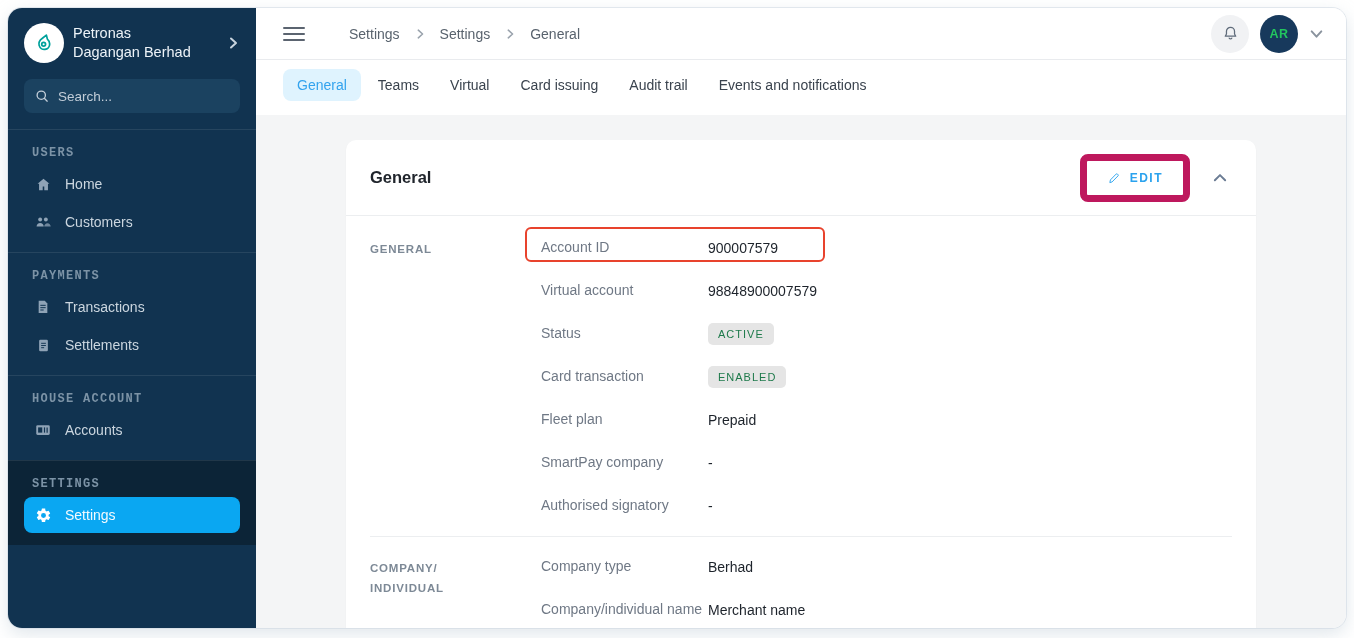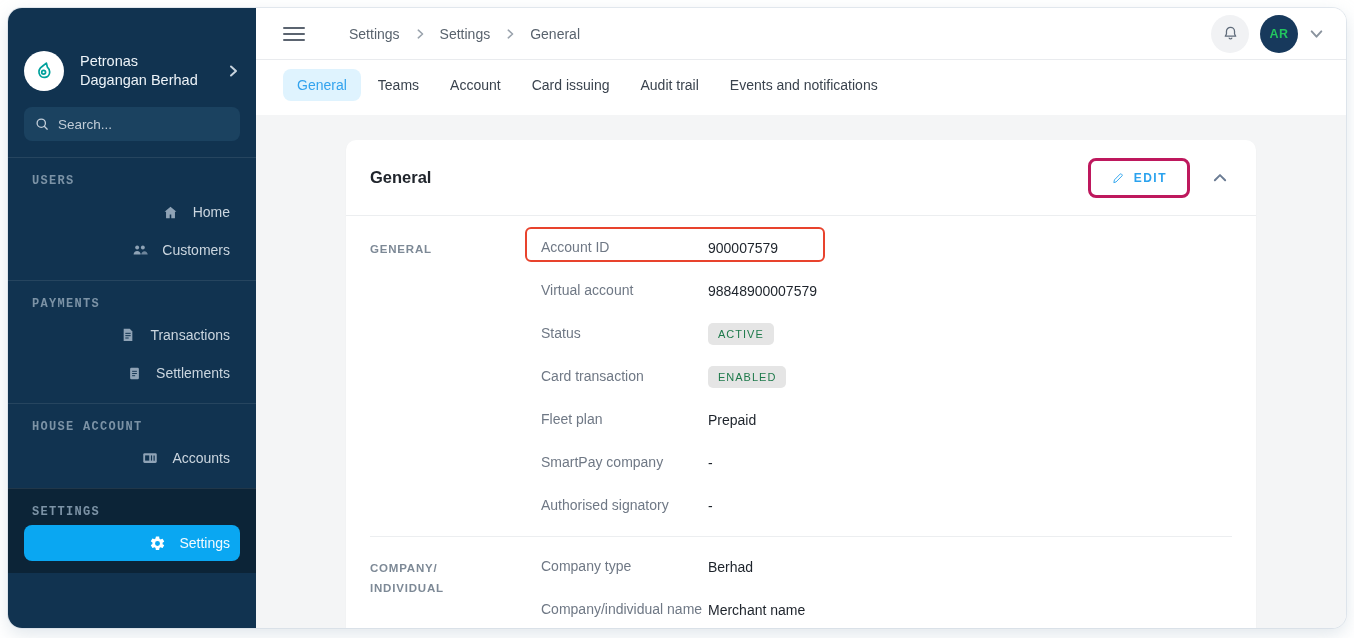--- a/index.html
+++ b/index.html
@@ -5,36 +5,36 @@
   * { margin:0; padding:0; box-sizing:border-box; }
   html,body { width:1354px; height:638px; background:#ffffff; overflow:hidden;
     font-family:"Liberation Sans","DejaVu Sans",sans-serif; }
 
   .app { position:absolute; left:8px; top:8px; width:1338px; height:620px;
     border-radius:14px; overflow:hidden; display:flex; background:#fff;
     box-shadow:0 0 0 1px rgba(205,215,226,.55), 0 6px 18px rgba(165,182,199,.35); }
 
   
   .sidebar { width:248px; flex-shrink:0; background:#113350; display:flex; flex-direction:column; }
-  .org-row { display:flex; align-items:center; gap:16px; padding:15px 16px 10px 16px; cursor:pointer;margin-top:28px; }
+  .org-row { display:flex; align-items:center; gap:9px; padding:15px 16px 10px 16px; cursor:pointer; }
   .logo-circle { width:40px; height:40px; border-radius:50%; background:#fff; flex-shrink:0;
     display:flex; align-items:center; justify-content:center; }
   .org-name { color:#EDF3F8; font-size:14.5px; line-height:1.3; flex:1; }
   .chev { stroke:#C7D3DD; stroke-width:2; fill:none; stroke-linecap:round; stroke-linejoin:round; }
   .search-box { margin:6px 16px 16px 16px; height:34px; background:#1B4260; border-radius:8px;
     display:flex; align-items:center; gap:9px; padding:8px 11px; }
   .search-box input { background:transparent; border:none; outline:none; color:#D7E0E8;
     font-size:13.5px; width:100%; font-family:inherit; }
   .search-box input::placeholder { color:#C2CDD8; }
   .side-section { padding:6px 16px 12px 16px; border-top:1px solid rgba(255,255,255,.09); }
   .side-section.dark { background:#0C2437; }
   .side-head { font-size:12px; font-weight:bold; letter-spacing:1.3px; color:#7C93A6;
     margin:10px 8px 6px 8px;font-family:Liberation Mono, monospace; }
   .side-item { display:flex; align-items:center; gap:13px; padding:9px 10px; margin-top:2px;
-    border-radius:8px; color:#CBD6DF; font-size:14px; cursor:pointer;justify-content:flex-end; }
+    border-radius:8px; color:#CBD6DF; font-size:14px; cursor:pointer; }
   .side-item .ic { width:18px; height:18px; flex-shrink:0; display:flex; align-items:center; justify-content:center; }
   .side-item.active { background:#0AA7F2; color:#F3FAFE; }
   .side-fill { flex:1; }
 
   
   .main { flex:1; min-width:0; display:flex; flex-direction:column; background:#F4F5F6; }
   .topbar { height:52px; background:#fff; border-bottom:1px solid #E9EBEE; flex-shrink:0;
     display:flex; align-items:center; padding:0 22px 0 27px; }
   .burger { width:22px; cursor:pointer; display:flex; flex-direction:column; gap:4px; }
   .burger span { height:2px; background:#5B6470; border-radius:1px; }
@@ -52,21 +52,21 @@
   .tab { padding:8px 14px; border-radius:8px; font-size:14px; color:#3A434E; cursor:pointer; white-space:nowrap; }
   .tab.active { background:#DFF3FE; color:#33A3EE; }
 
   .content { flex:1; overflow:hidden; }
   .card { margin:25px 90px 0 90px; background:#fff; border-radius:10px; min-height:600px;
     box-shadow:0 1px 2px rgba(16,24,40,.04); }
   .card-head { display:flex; align-items:center; height:76px; padding:0 24px; border-bottom:1px solid #ECEEF0; }
   .card-title { font-size:16.5px; font-weight:bold; color:#20252C; }
   .head-right { margin-left:auto; display:flex; align-items:center; gap:18px; }
   .edit-btn { display:flex; align-items:center; gap:9px; background:#fff; cursor:pointer;
-    border:3px solid #be185d; border-radius:8px; padding:10px 20px; color:#2AA2EE;
+    border:7px solid #be185d; border-radius:8px; padding:10px 20px; color:#2AA2EE;
     font-size:12px; font-weight:bold; letter-spacing:1.5px; font-family:inherit; }
   .collapse { cursor:pointer; display:flex; align-items:center; padding:4px; }
 
   .card-body { position:relative; padding:10px 24px 24px 24px; }
   .fsection { display:grid; grid-template-columns:171px 1fr; }
   .fsection-label { font-size:11.5px; font-weight:bold; letter-spacing:.8px; color:#7D8996;
     padding-top:14px; line-height:1.7; max-width:130px; }
   .frow { display:grid; grid-template-columns:167px 1fr; align-items:center; min-height:43px; }
   .flabel { font-size:14px; color:#6F7885; line-height:1.45; }
   .fvalue { font-size:14px; color:#1D232B; }
@@ -222,21 +222,21 @@
         <div class="avatar">AR</div>
         <svg width="15" height="15" viewBox="0 0 14 14">
           <polyline points="2.5,5 7,10 11.5,5" class="ic-stroke" stroke="#8A939E" stroke-width="1.8"></polyline>
         </svg>
       </div>
     </div>
 
     <div class="tabsrow">
       <div class="tab active">General</div>
       <div class="tab">Teams</div>
-      <div class="tab">Account</div>
+      <div class="tab">Virtual</div>
       <div class="tab">Card issuing</div>
       <div class="tab">Audit trail</div>
       <div class="tab">Events and notifications</div>
     </div>
 
     <div class="content">
       <div class="card">
         <div class="card-head">
           <div class="card-title">General</div>
           <div class="head-right">

